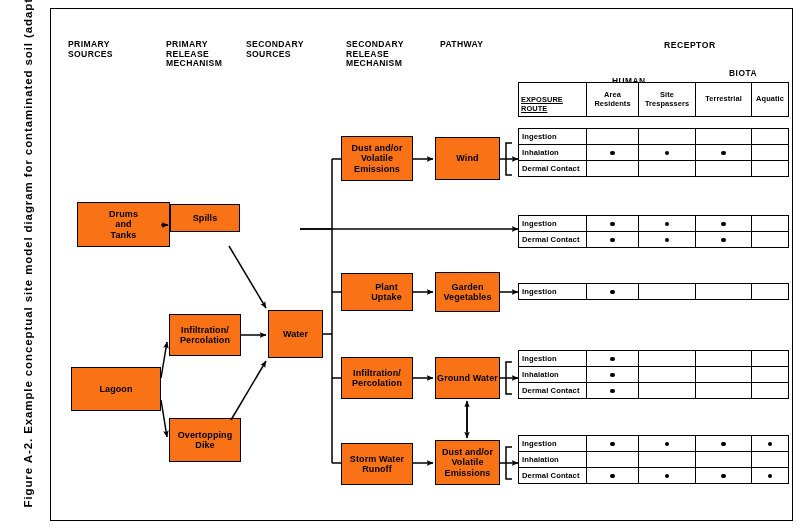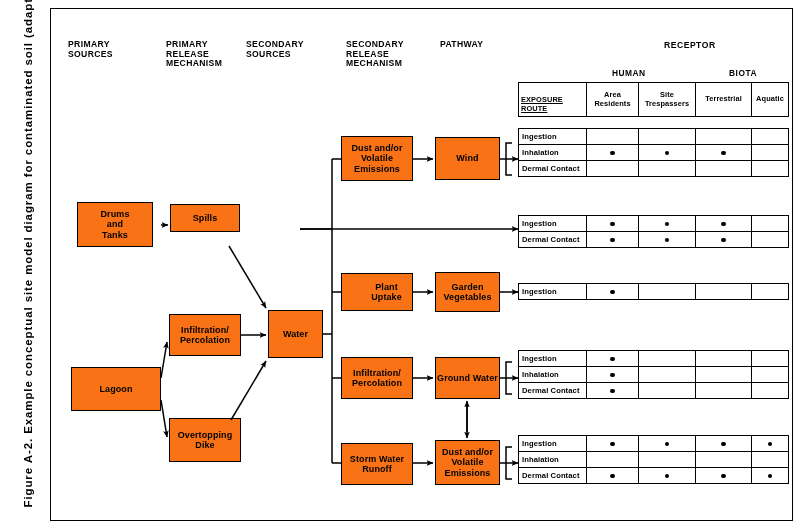--- a/index.html
+++ b/index.html
@@ -59,21 +59,21 @@
 
   <div class="frame"></div>
 
   <div class="colhead" style="left:68px;top:40px;">PRIMARY<br>SOURCES</div>
   <div class="colhead" style="left:166px;top:40px;">PRIMARY<br>RELEASE<br>MECHANISM</div>
   <div class="colhead" style="left:246px;top:40px;">SECONDARY<br>SOURCES</div>
   <div class="colhead" style="left:346px;top:40px;">SECONDARY<br>RELEASE<br>MECHANISM</div>
   <div class="colhead" style="left:440px;top:40px;">PATHWAY</div>
   <div class="recLabel" style="left:664px;top:40px;">RECEPTOR</div>
 
-  <div class="box" style="left:77px;top:202px;width:76px;height:45px;">Drums<br>and<br>Tanks</div>
+  <div class="box" style="left:77px;top:202px;width:93px;height:45px;">Drums<br>and<br>Tanks</div>
 
   <div class="box" style="left:71px;top:367px;width:90px;height:44px;">Lagoon</div>
 
   <div class="box" style="left:170px;top:204px;width:70px;height:28px;">Spills</div>
 
   <div class="box" style="left:169px;top:314px;width:72px;height:42px;">Infiltration/<br>Percolation</div>
 
   <div class="box" style="left:169px;top:418px;width:72px;height:44px;">Overtopping<br>Dike</div>
 
   <div class="box" style="left:268px;top:310px;width:55px;height:48px;">Water</div>
@@ -143,21 +143,21 @@
       <path d="M332,292 L341,292"></path>
       <path d="M332,378 L341,378"></path>
       <path d="M332,463 L341,463"></path>
 
       <path d="M512,362 L506,362 L506,394 L512,394"></path>
       <path d="M512,447 L506,447 L506,479 L512,479"></path>
       <path d="M512,143 L506,143 L506,175 L512,175"></path>
     </g>
   </svg>
 
-  <div class="grpLabel" style="left:612px;top:68px;text-align:center;">HUMAN</div>
+  <div class="grpLabel" style="left:612px;top:76px;text-align:center;">HUMAN</div>
   <div class="grpLabel" style="left:729px;top:68px;">BIOTA</div>
 
   <table class="rec" style="left:518px;top:82px;width:270px;">
     <colgroup>
         <col style="width:68px">
         <col style="width:52px">
         <col style="width:57px">
         <col style="width:56px">
         <col style="width:37px">
       </colgroup>

